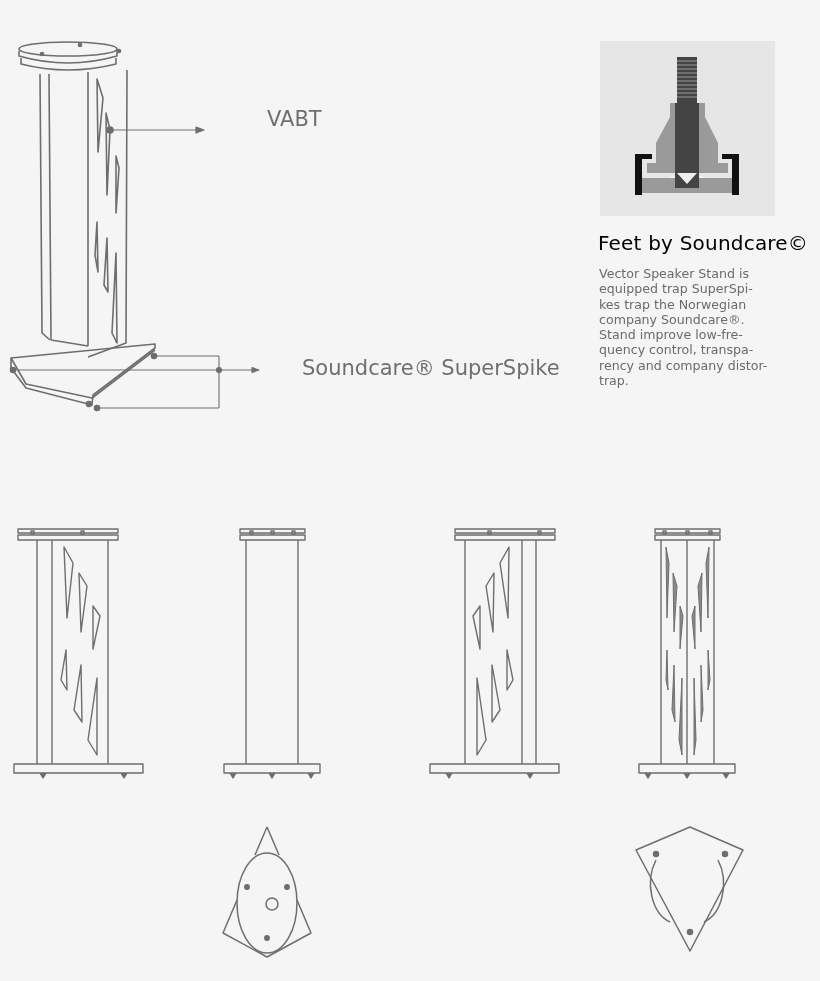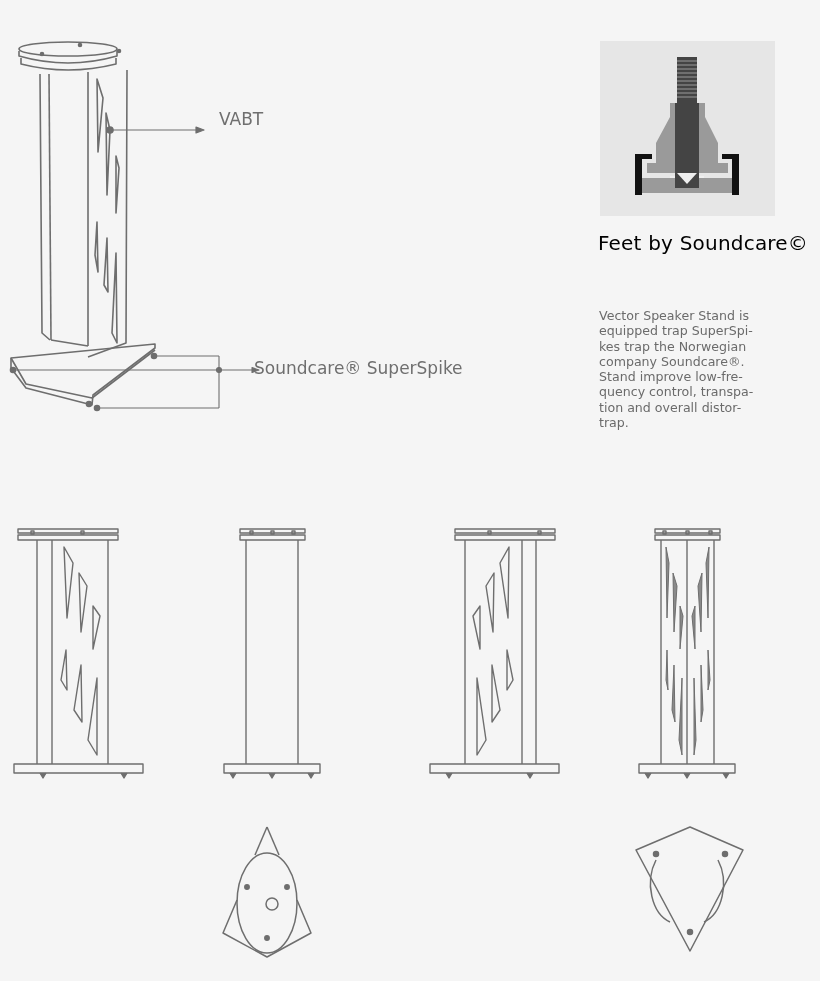--- a/index.html
+++ b/index.html
@@ -6,21 +6,21 @@
   body {
     width: 820px; height: 981px;
     background: #f5f5f5;
     position: relative;
     overflow: hidden;
     font-family: "DejaVu Sans", "Liberation Sans", sans-serif;
     color: #6e6e6e;
   }
   .abs { position: absolute; }
   svg { position: absolute; left: 0; top: 0; }
-  .callout { font-size: 17px; line-height: 21px; color: #6f6f6f; }
+  .callout { font-size: 21px; line-height: 21px; color: #6f6f6f; margin-left: 48px; }
   .feet-title { font-size: 20px; color: #000000; letter-spacing: 0.2px; white-space: nowrap; }
   .feet-desc { font-size: 12.6px; line-height: 15.3px; color: #6b6b6b; width: 200px; }
   .feet-desc span { display: block; white-space: nowrap; }
   .spike-panel { background: #e6e6e6; }
 </style>
 </head>
 <body>
 
 <svg width="820" height="981" viewBox="0 0 820 981" fill="none" stroke="#6e6e6e" stroke-width="1.6" stroke-linejoin="round">
 
@@ -207,22 +207,22 @@
     <rect x="75" y="62" width="24" height="85" fill="#444"></rect>
     <path d="M77 132 L87 143 L97 132" fill="#eeeeee"></path>
 
     <path d="M35 113 L52 113 L52 118 L42 118 L42 131 L42 154 L35 154 Z" fill="#111"></path>
     <path d="M139 113 L122 113 L122 118 L132 118 L132 154 L139 154 Z" fill="#111"></path>
   </svg>
 </div>
 
 <div class="abs feet-title" style="left:598px; top:231px;">Feet by Soundcare©</div>
 
-<div class="abs feet-desc" style="left:599px; top:266px;margin-top:42px;">
+<div class="abs feet-desc" style="left:599px; top:266px;">
   <span>Vector Speaker Stand is</span>
   <span>equipped trap SuperSpi-</span>
   <span>kes trap the Norwegian</span>
   <span>company Soundcare®.</span>
   <span>Stand improve low-fre-</span>
   <span>quency control, transpa-</span>
-  <span>tion and overall distor-</span>
+  <span>rency and company distor-</span>
   <span>trap.</span>
 </div>
 
 </body></html>

